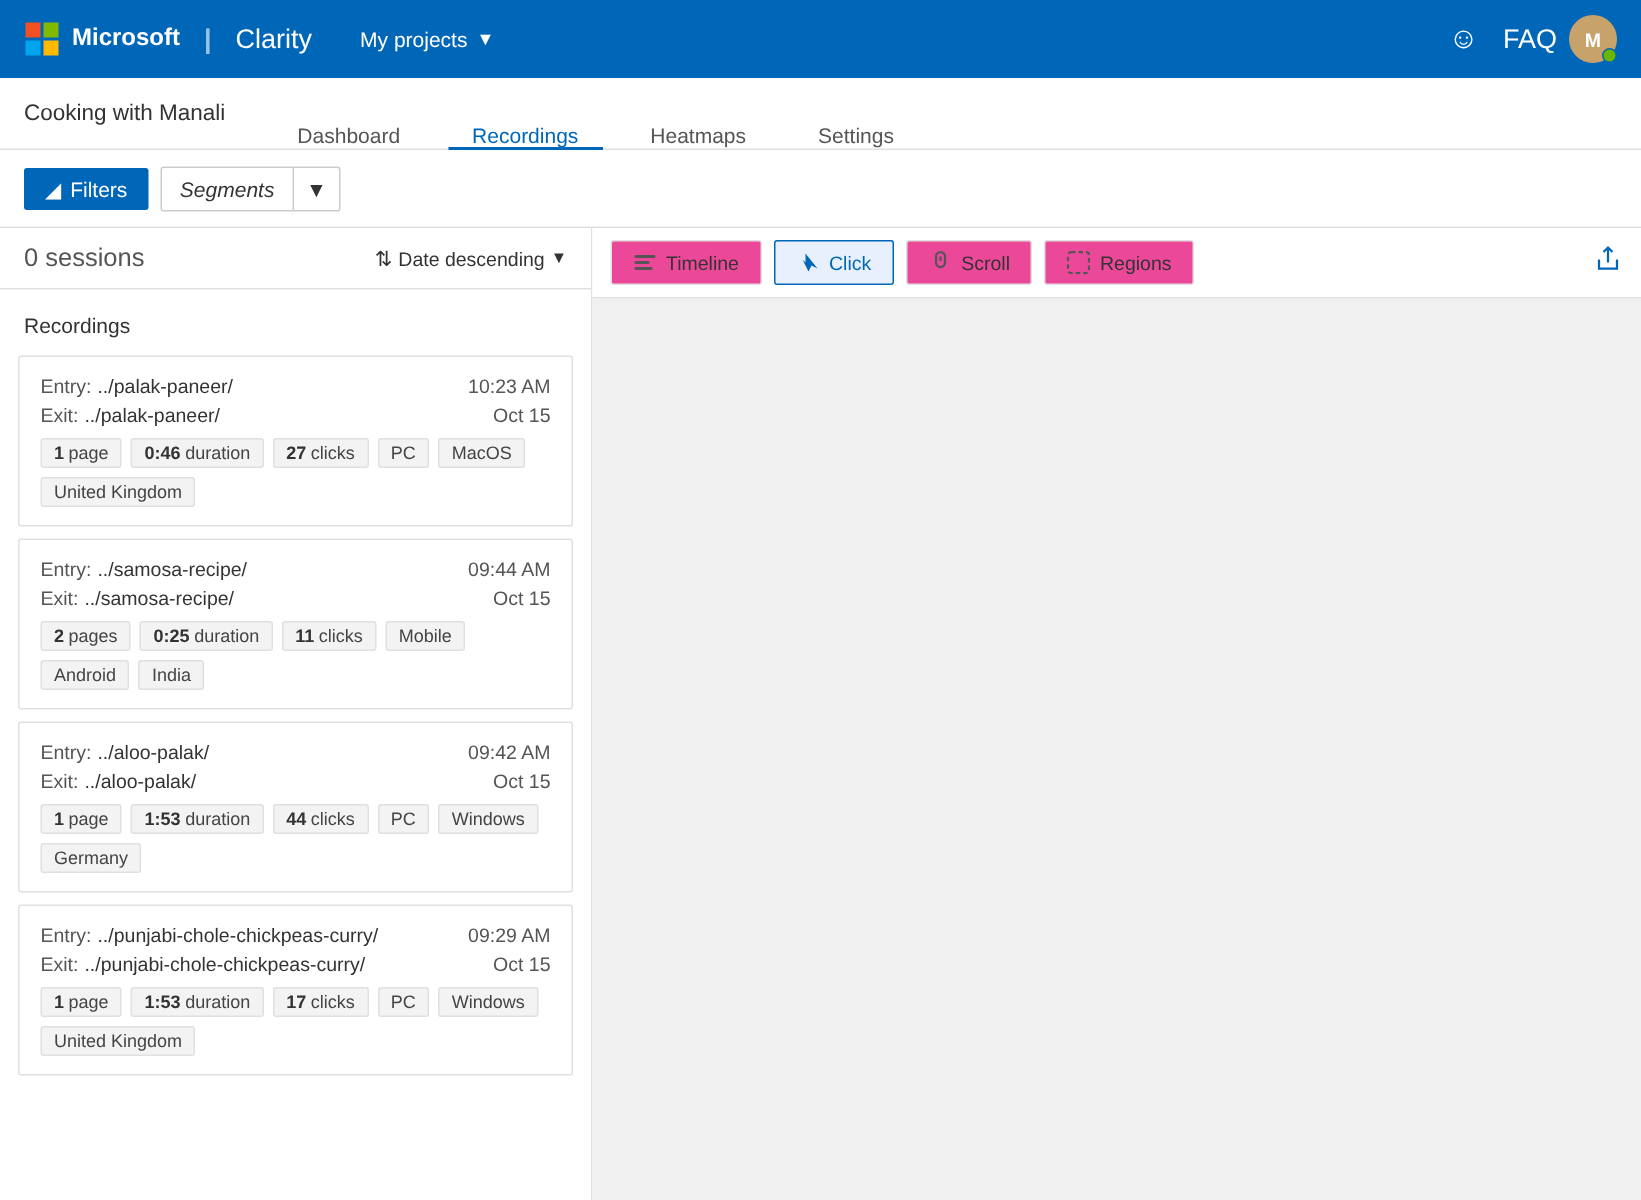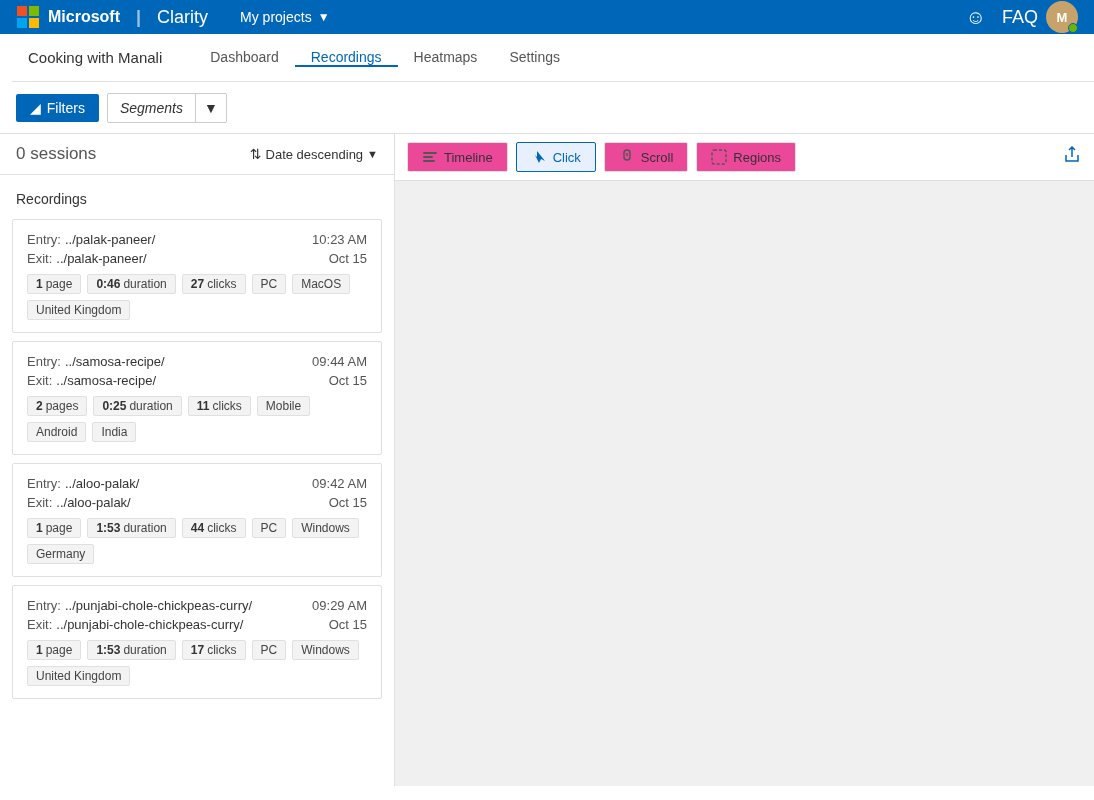--- a/index.html
+++ b/index.html
@@ -1,21 +1,21 @@
 <!DOCTYPE html>
 <html><head>
   <meta charset="utf-8">
   <style>
     * { box-sizing: border-box; margin: 0; padding: 0; }
     body { font-family: 'Segoe UI', Arial, sans-serif; font-size: 14px; color: #333; background: #fff; }
 
     
     .top-nav {
       background: #0067b8;
-      height: 34px;
+      height: 52px;
       display: flex;
       align-items: center;
       padding: 0 16px;
       gap: 0;
     }
     .top-nav-brand {
       display: flex;
       align-items: center;
       gap: 8px;
       color: #fff;
@@ -93,33 +93,32 @@
     }
 
     
     .sub-nav {
       height: 48px;
       display: flex;
       align-items: center;
       padding: 0 16px;
       border-bottom: 1px solid #e0e0e0;
       gap: 0;
-      margin-left: 12px;
     }
     .project-title {
       font-size: 15px;
       font-weight: 500;
       color: #333;
       margin-right: 32px;
     }
     .sub-nav-tabs {
       display: flex;
-      align-items: center;
+      align-items: flex-end;
       height: 100%;
-      gap: 0;
+      gap: 16px;
     }
     .sub-nav-tab {
       padding: 0 16px;
       display: flex;
       align-items: center;
       font-size: 14px;
       color: #555;
       cursor: pointer;
       border: none;
       background: none;

